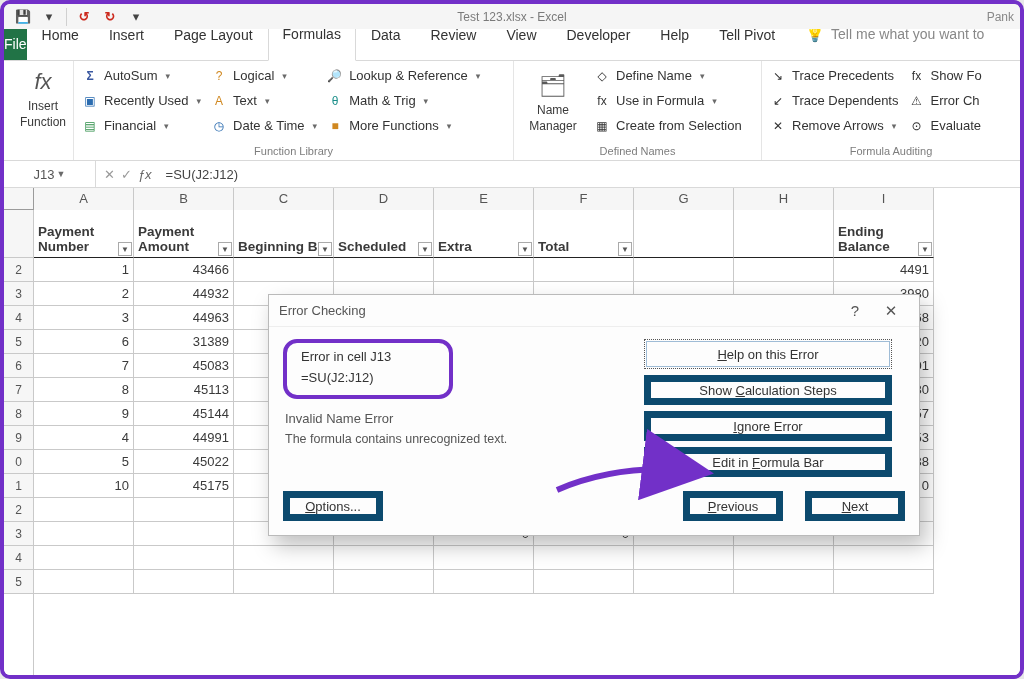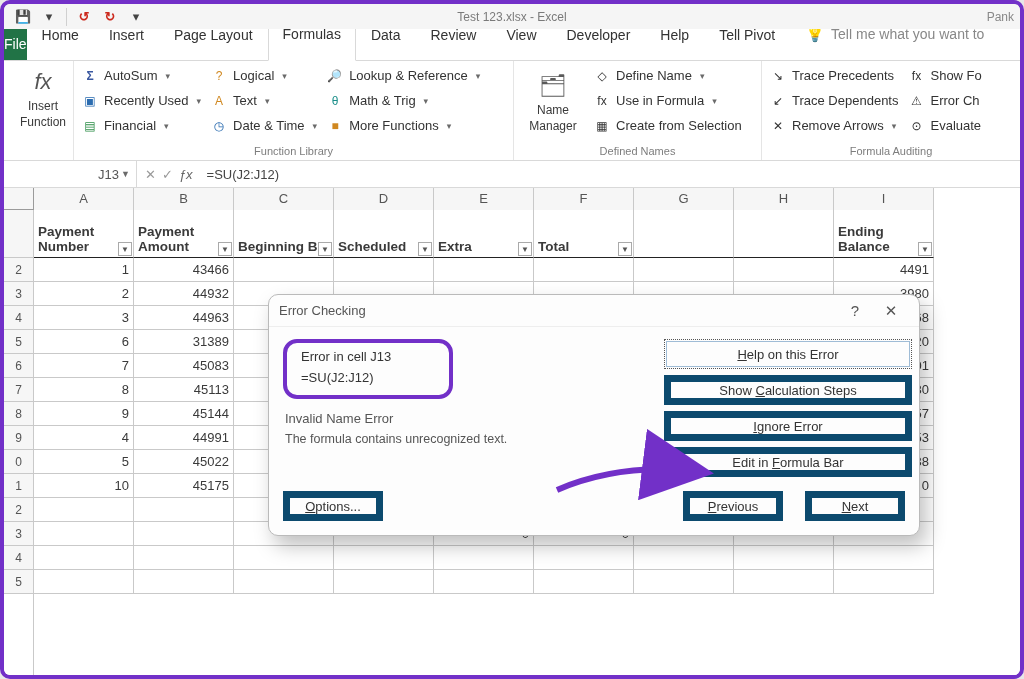--- a/index.html
+++ b/index.html
@@ -35,21 +35,21 @@
   .cmds{display:flex;gap:10px}
   .column{display:flex;flex-direction:column;gap:3px}
   .cmd{display:flex;align-items:center;gap:6px;font-size:13px;color:#333;white-space:nowrap;line-height:18px;height:22px;}
   .cmd .ico{width:16px;height:16px;display:inline-flex;align-items:center;justify-content:center;font-size:12px}
   .big{display:flex;flex-direction:column;align-items:center;justify-content:center;width:62px;text-align:center;font-size:12px;gap:2px;padding-top:4px}
   .big .ico{width:28px;height:28px;font-size:22px}
   .caret{color:#6a6a6a;font-size:9px;margin-left:2px}
 
   
   .fbar{height:27px;background:#fff;border-bottom:1px solid var(--border);display:flex;align-items:center}
-  .namebox{width:133px;height:100%;border-right:1px solid var(--border);display:flex;align-items:center;justify-content:flex-end;padding:0 6px;font-size:13px;color:#555}
+  .namebox{width:92px;height:100%;border-right:1px solid var(--border);display:flex;align-items:center;justify-content:center;padding:0 6px;font-size:13px;color:#555}
   .fx-btns{display:flex;align-items:center;gap:6px;padding:0 8px;color:#999}
   .fx{font-style:italic;color:#666}
   .finput{flex:1;padding:0 6px;font-size:13px;color:#444}
 
   
   .sheet{position:relative;height:495px;background:#fff;display:flex;}
   .rowhdrs{width:30px;border-right:1px solid var(--grid)}
   .corner{width:30px;height:22px;border-right:1px solid var(--grid-dark);border-bottom:1px solid var(--grid-dark);background:#f6f6f6}
   .ch{flex:0 0 100px;text-align:center;line-height:22px;border-right:1px solid var(--grid);background:#f6f6f6;font-size:13px;color:#555}
   .rh{height:24px;line-height:24px;text-align:center;border-bottom:1px solid var(--grid);background:#f6f6f6;font-size:12px;color:#555}
@@ -57,25 +57,25 @@
   .gridbody{position:absolute;inset:22px 0 0 0;}
   .headwrap{position:absolute;top:0;left:0;right:0;display:flex}
   .row{display:flex;height:24px}
   .cell{flex:0 0 100px;border-right:1px solid var(--grid);border-bottom:1px solid var(--grid);padding:0 4px;display:flex;align-items:center;justify-content:flex-end;font-size:13px;overflow:hidden}
   .cell.head{font-weight:600;justify-content:flex-start;font-size:13.5px;border-bottom:1px solid #222;position:relative;height:48px;align-items:flex-end;padding-bottom:3px;white-space:normal;line-height:15px}
   .cell.head .drop{position:absolute;right:1px;bottom:1px;width:14px;height:14px;border:1px solid #aaa;background:#fff;display:flex;align-items:center;justify-content:center;font-size:8px;color:#555}
   .row.head{height:48px}
   .rh.tall{height:48px;line-height:48px}
 
   
-  .dialog{position:absolute;left:264px;top:290px;width:652px;background:#fdfdfd;border:1px solid #bababa;box-shadow:6px 10px 20px rgba(0,0,0,.25);font-size:13px;border-radius:10px}
+  .dialog{position:absolute;left:264px;top:290px;width:652px;background:#fdfdfd;border:1px solid #bababa;box-shadow:6px 10px 20px rgba(0,0,0,.25);font-size:13px;border-radius:0}
   .dlg-title{display:flex;align-items:center;height:32px;padding:0 10px;border-bottom:1px solid #eee}
   .dlg-title .t{flex:1;color:#555}
   .dlg-title .wbtn{width:36px;text-align:center;color:#555;font-size:15px}
-  .dlg-body{padding:12px 7px 14px 14px;display:flex;gap:9px}
+  .dlg-body{padding:12px 27px 14px 14px;display:flex;gap:9px}
   .dlg-left{flex:1}
   .err-box{border:4px solid var(--hl);border-radius:14px;padding:6px 14px 10px 14px;width:170px}
   .err-box .l1{font-size:13px;color:#333}
   .err-box .l2{font-size:13px;color:#333;margin-top:6px}
   .dlg-msg1{margin:12px 0 6px 2px;font-size:13px;color:#555}
   .dlg-msg2{margin:0 0 0 2px;font-size:12.5px;color:#555}
   .dlg-right{width:248px;display:flex;flex-direction:column;gap:6px}
   .dbtn{height:30px;border:7px solid #0c4a6e;background:#fdfdfd;font-size:13px;color:#333;display:flex;align-items:center;justify-content:center}
   .dbtn u{text-decoration:underline}
   .dbtn.sel{border:1px dotted #555;outline:1px solid #9fbcd6;outline-offset:-3px}

